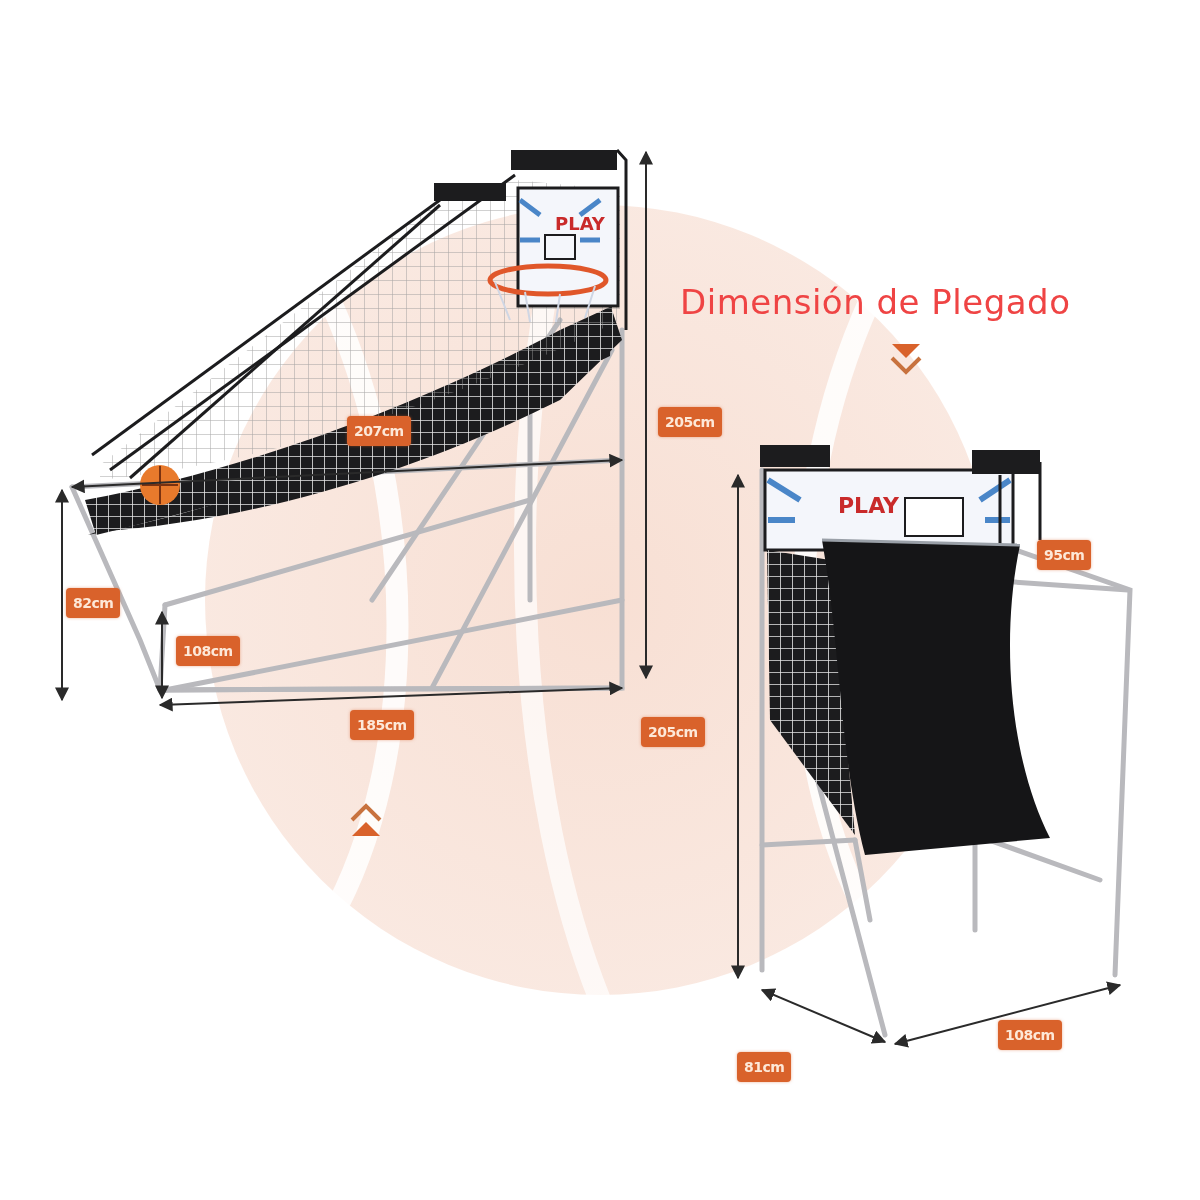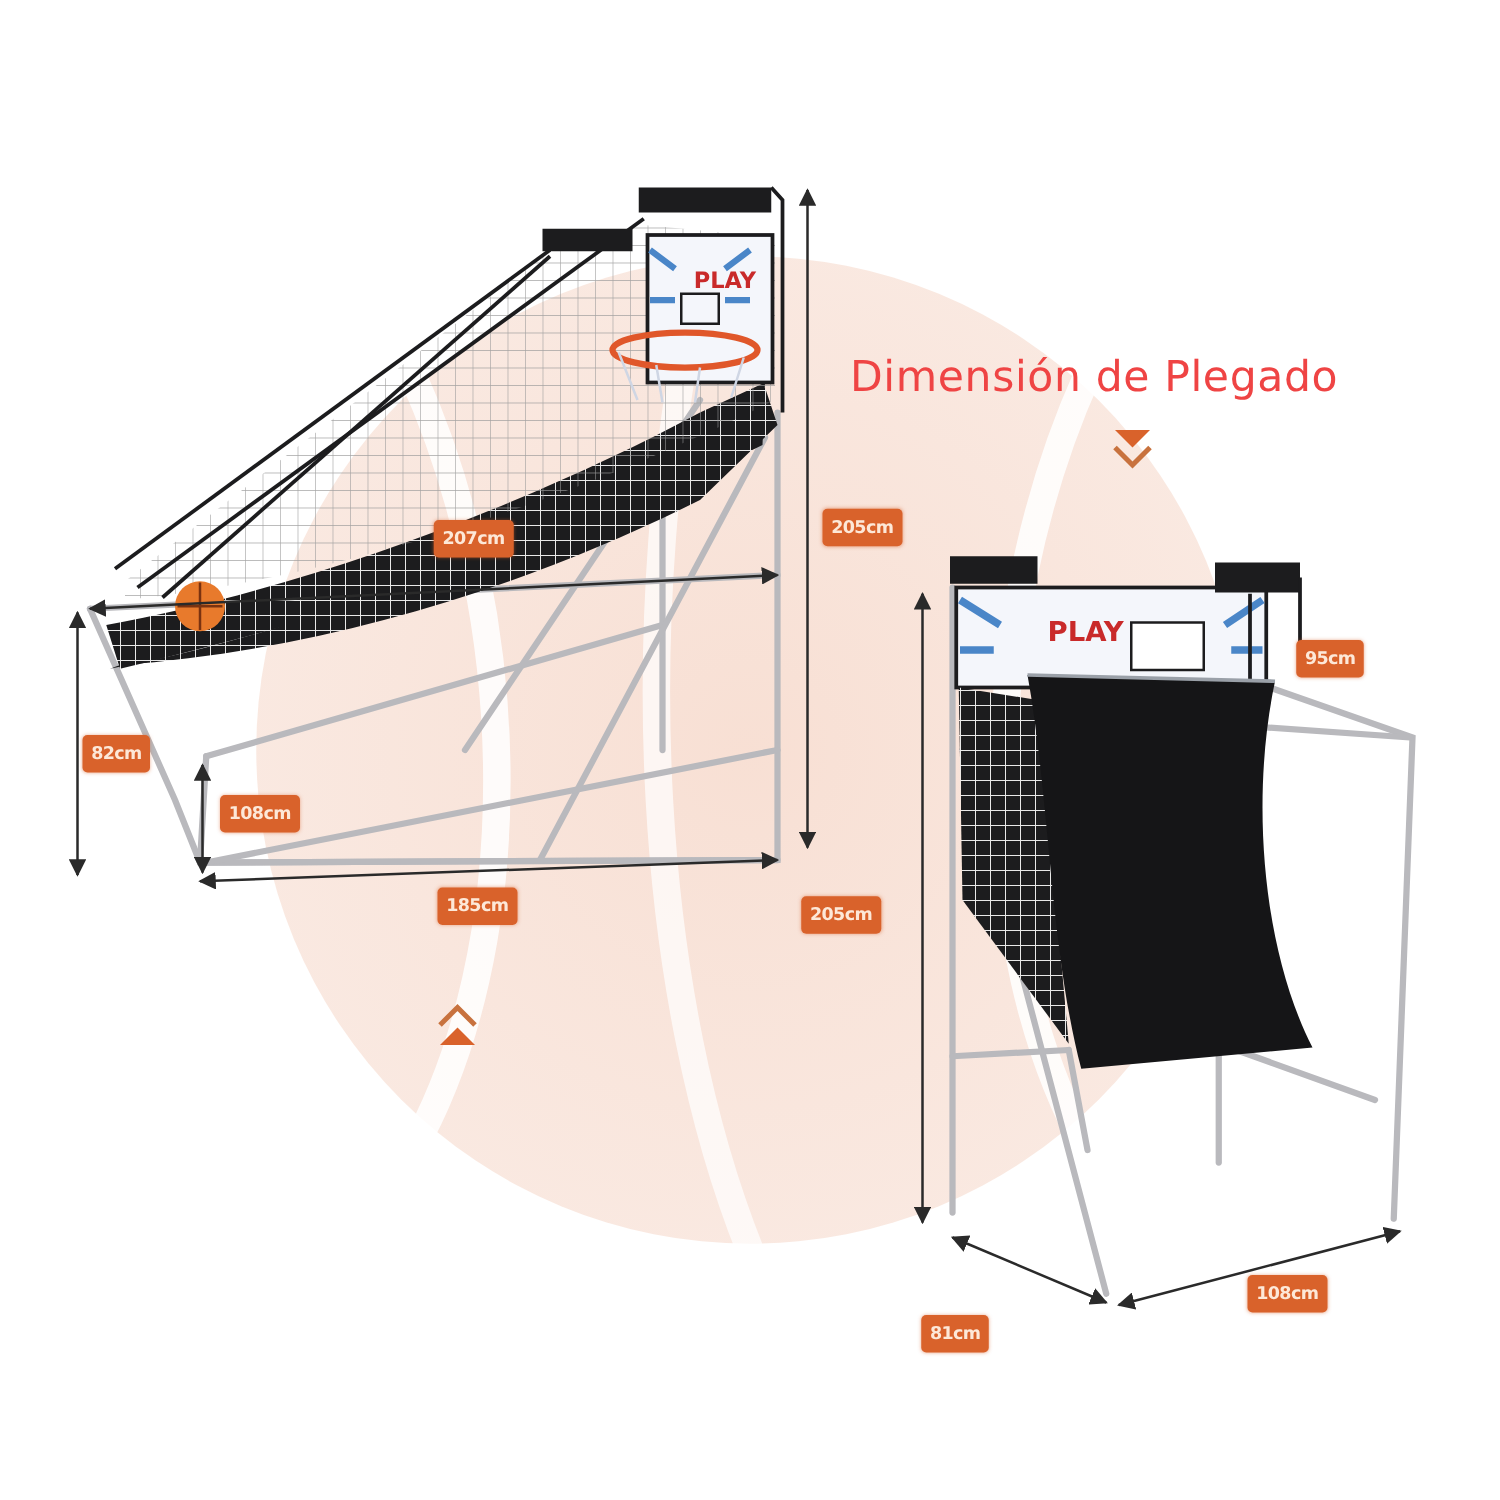--- a/index.html
+++ b/index.html
@@ -135,21 +135,21 @@
       <line x1="895" y1="1044" x2="1120" y2="985" marker-start="url(#arr)" marker-end="url(#arr)"></line>
     </g>
   </svg>
 
   <div class="label" style="left:347px;top:416px;">207cm</div>
   <div class="label" style="left:66px;top:588px;">82cm</div>
   <div class="label" style="left:176px;top:636px;">108cm</div>
   <div class="label" style="left:350px;top:710px;">185cm</div>
   <div class="label" style="left:658px;top:407px;">205cm</div>
 
-  <div class="label" style="left:1037px;top:512px;text-align:center;">95cm</div>
+  <div class="label" style="left:1037px;top:540px;text-align:center;">95cm</div>
   <div class="label" style="left:641px;top:717px;">205cm</div>
   <div class="label" style="left:737px;top:1052px;">81cm</div>
   <div class="label" style="left:998px;top:1020px;">108cm</div>
 
   <div class="heading" style="left:680px;top:282px;">Dimensión de Plegado</div>
   <svg class="chev" width="40" height="40" viewBox="0 0 40 40" style="left:886px;top:340px;">
     <path d="M6 4 L34 4 L20 18 Z" fill="#d9622b"></path>
     <path d="M6 18 L20 32 L34 18" stroke="#c8723e" stroke-width="4" fill="none"></path>
   </svg>
 

